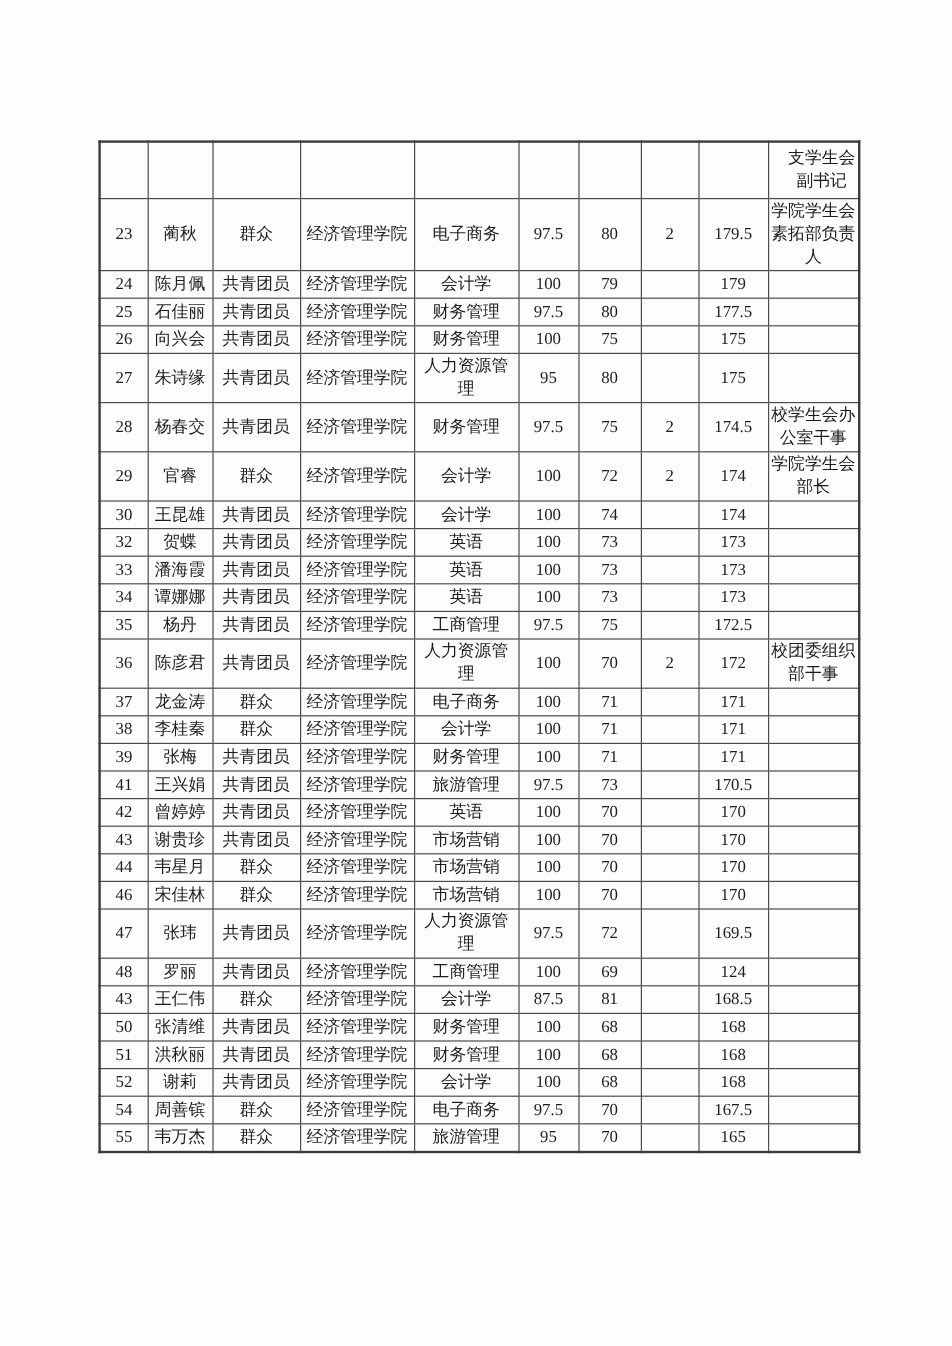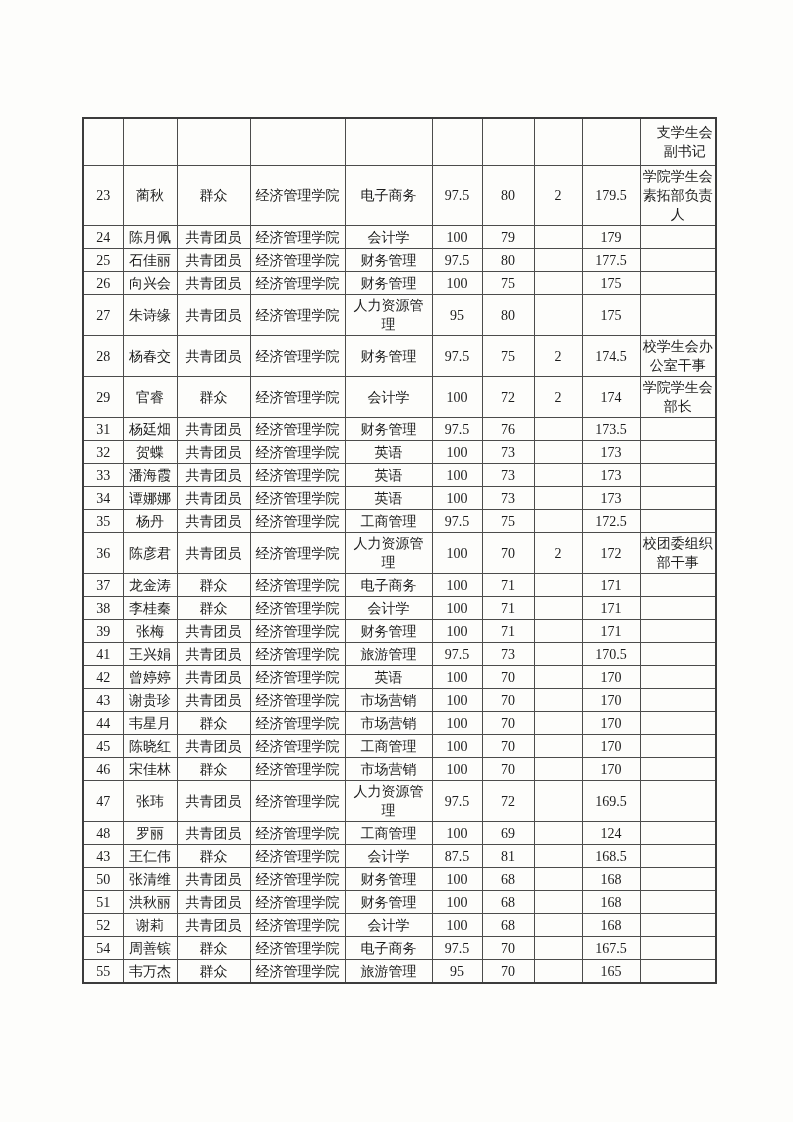--- a/index.html
+++ b/index.html
@@ -146,29 +146,29 @@
           <td>群众</td>
           <td>经济管理学院</td>
           <td class="major-cell">会计学</td>
           <td>100</td>
           <td>72</td>
           <td>2</td>
           <td>174</td>
           <td class="note-cell">学院学生会部长</td>
         </tr>
         <tr>
-          <td>31</td>
-          <td>杨廷畑</td>
-          <td>共青团员</td>
-          <td>经济管理学院</td>
-          <td class="major-cell">财务管理</td>
-          <td>97.5</td>
-          <td>76</td>
-          <td></td>
-          <td>173.5</td>
+          <td>30</td>
+          <td>王昆雄</td>
+          <td>共青团员</td>
+          <td>经济管理学院</td>
+          <td class="major-cell">会计学</td>
+          <td>100</td>
+          <td>74</td>
+          <td></td>
+          <td>174</td>
           <td class="note-cell"></td>
         </tr>
         <tr>
           <td>32</td>
           <td>贺蝶</td>
           <td>共青团员</td>
           <td>经济管理学院</td>
           <td class="major-cell">英语</td>
           <td>100</td>
           <td>73</td>
@@ -295,32 +295,20 @@
           <td></td>
           <td>170</td>
           <td class="note-cell"></td>
         </tr>
         <tr>
           <td>44</td>
           <td>韦星月</td>
           <td>群众</td>
           <td>经济管理学院</td>
           <td class="major-cell">市场营销</td>
-          <td>100</td>
-          <td>70</td>
-          <td></td>
-          <td>170</td>
-          <td class="note-cell"></td>
-        </tr>
-        <tr>
-          <td>45</td>
-          <td>陈晓红</td>
-          <td>共青团员</td>
-          <td>经济管理学院</td>
-          <td class="major-cell">工商管理</td>
           <td>100</td>
           <td>70</td>
           <td></td>
           <td>170</td>
           <td class="note-cell"></td>
         </tr>
         <tr>
           <td>46</td>
           <td>宋佳林</td>
           <td>群众</td>

